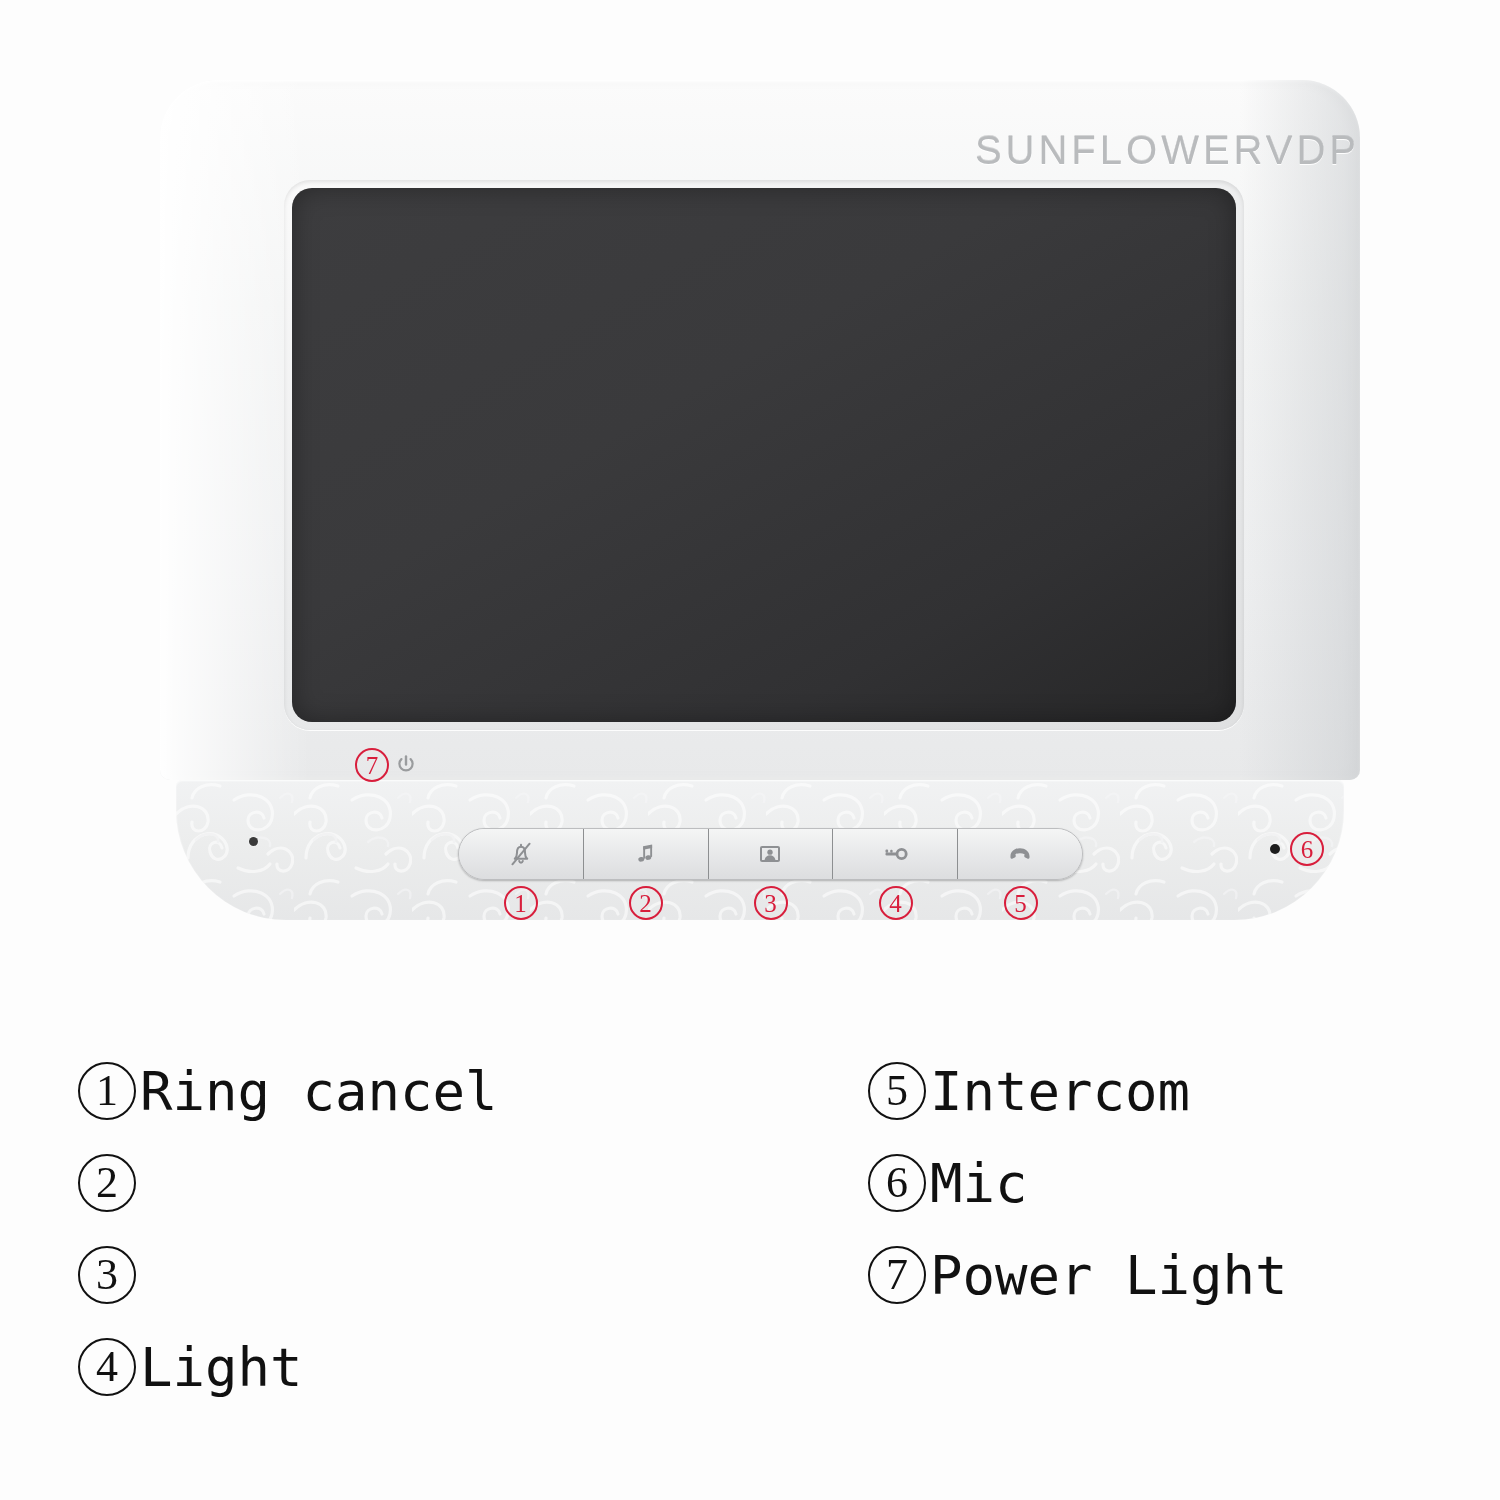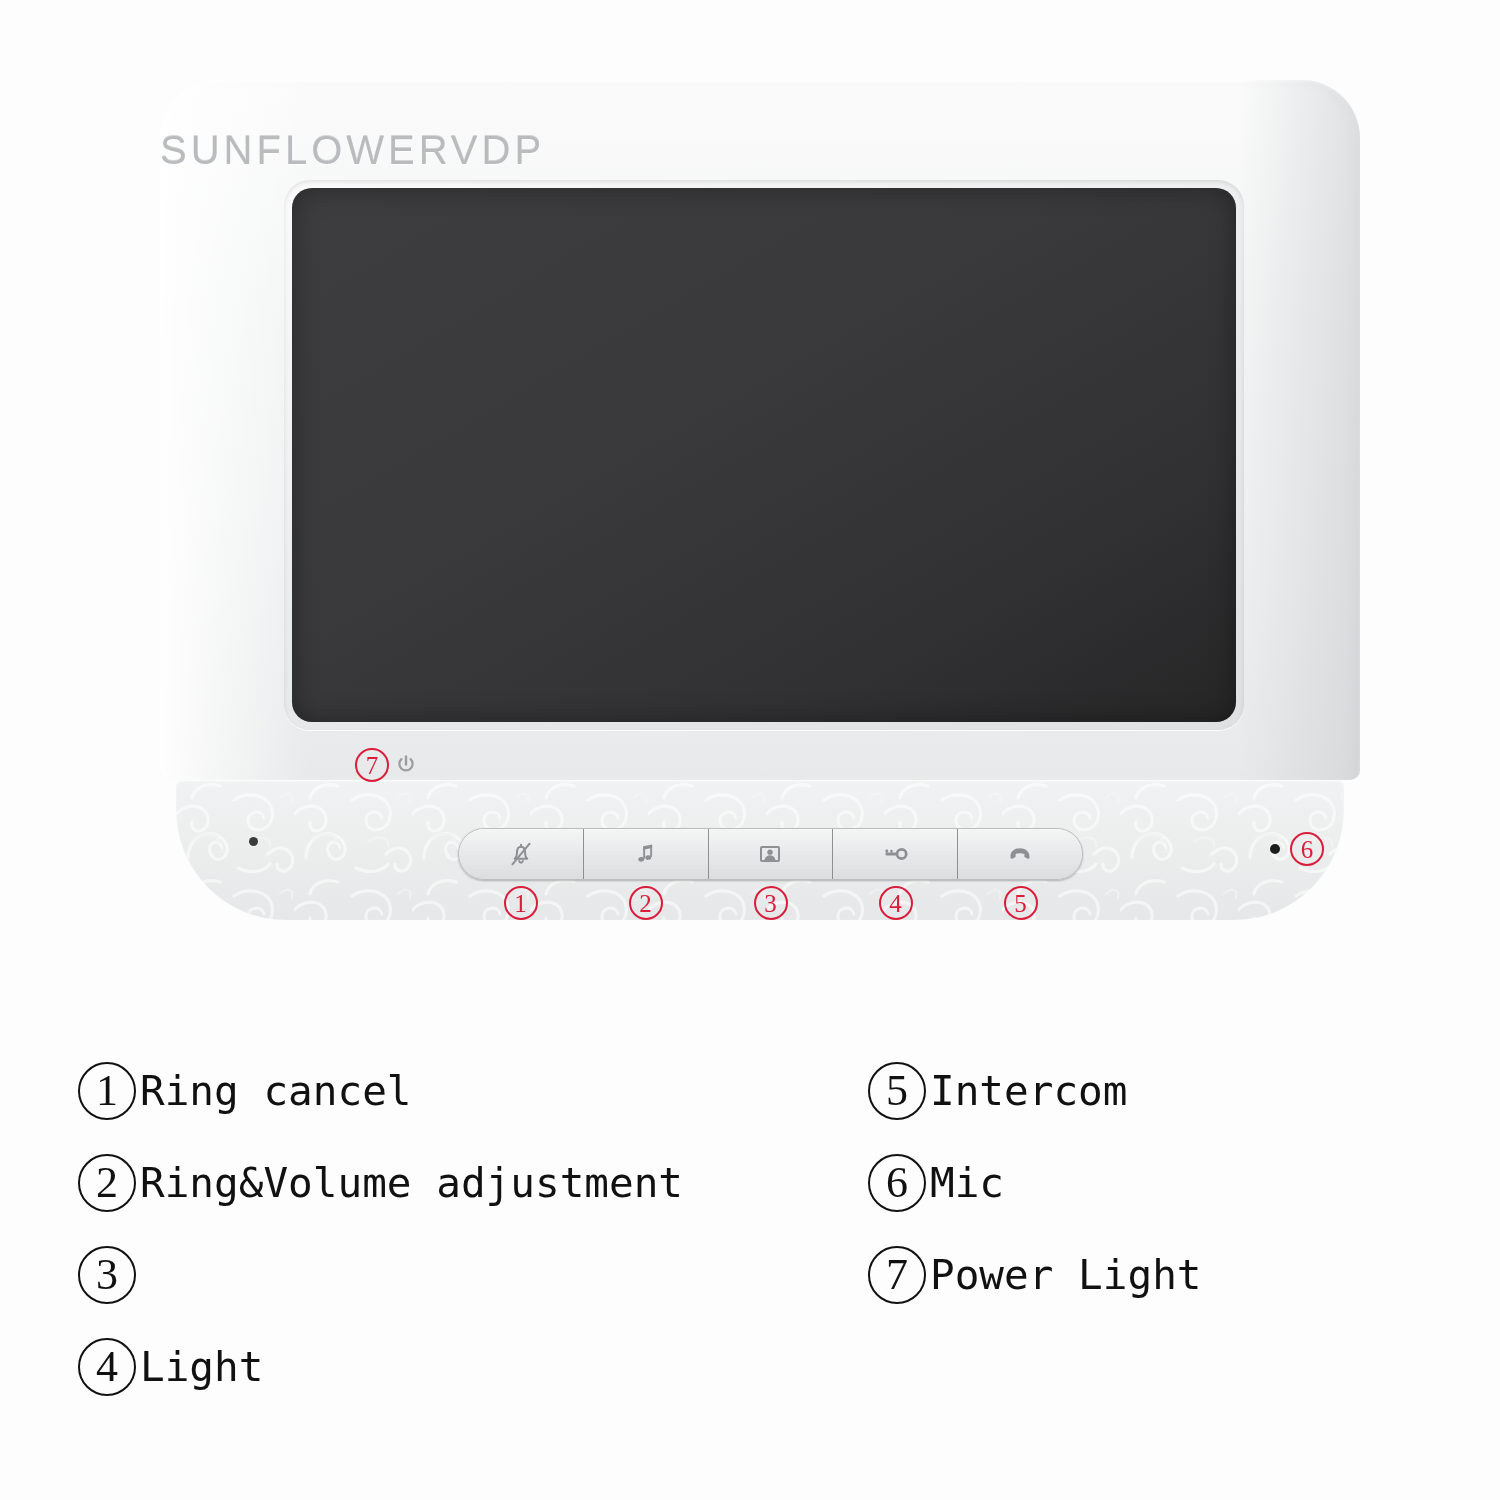--- a/index.html
+++ b/index.html
@@ -78,21 +78,21 @@
     position: absolute;
     inset: 0;
     opacity: 0.55;
   }
 
   .brand {
     position: absolute;
     left: 0;
     top: 48px;
     width: 1200px;
-    text-align: left;
+    text-align: right;
     font-family: "Liberation Sans", sans-serif;
     font-size: 40px;
     letter-spacing: 4px;
     color: #b9bbbd;
     text-shadow:
       0 1px 0 rgba(255,255,255,0.95),
       0 -1px 0 rgba(140,143,146,0.35);
     user-select: none;
   }
 
@@ -252,21 +252,21 @@
     border-radius: 50%;
     font-family: "Liberation Serif", serif;
     font-size: 44px;
     line-height: 1;
     color: #111;
     box-sizing: border-box;
     flex: 0 0 auto;
   }
   .leg-text {
     font-family: "DejaVu Sans Mono", monospace;
-    font-size: 41px;
+    font-size: 54px;
     color: #111;
     white-space: nowrap;
     letter-spacing: 0px;
   }
 </style>
 </head>
 <body>
 
 <div id="device">
 
@@ -392,21 +392,20 @@
 
 <div id="legend">
 
   <div class="leg-col left">
     <div class="leg-item">
       <span class="leg-num">1</span>
       <span class="leg-text">Ring cancel</span>
     </div>
     <div class="leg-item">
       <span class="leg-num">2</span>
-      <span class="leg-text">Ring&amp;Volume adjustment</span>
     </div>
     <div class="leg-item">
       <span class="leg-num">3</span>
     </div>
     <div class="leg-item">
       <span class="leg-num">4</span>
       <span class="leg-text">Light</span>
     </div>
   </div>
 

